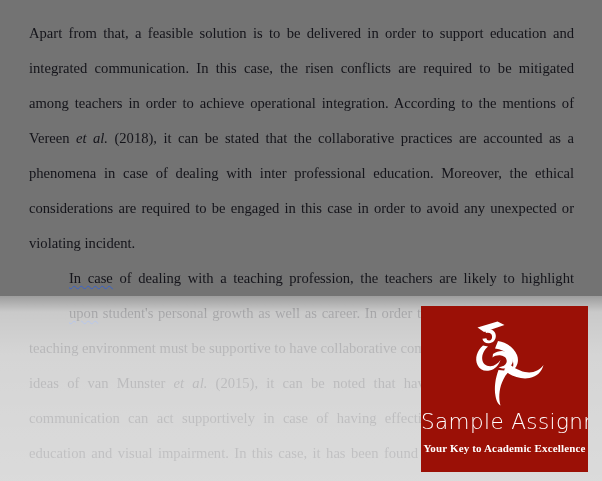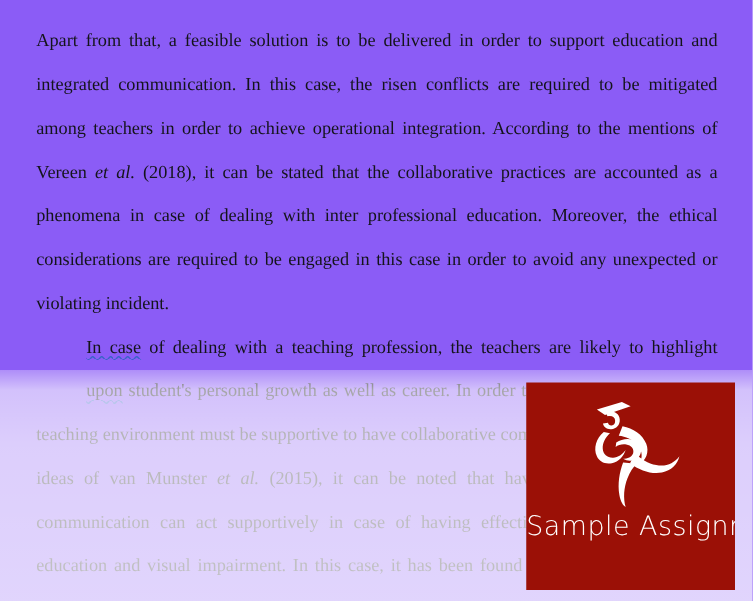--- a/index.html
+++ b/index.html
@@ -11,21 +11,21 @@
     height: 481px;
     background: #ffffff;
     font-family: "Liberation Serif", "DejaVu Serif", serif;
     overflow: hidden;
   }
 
   #page {
     position: relative;
     width: 602px;
     height: 481px;
-    background: #8b5cf6;
+    background: #737373;
     overflow: hidden;
   }
 
   
   #doc-body {
     position: absolute;
     left: 29px;
     top: 16px;
     width: 545px;
     font-size: 14.6px;
@@ -154,16 +154,17 @@
       <path d="M41.0 27.0 C49.5 28.5 57.0 33.5 60.0 41.0 C62.5 47.5 60.0 54.5 54.0 57.5 C57.5 52.5 57.0 46.5 53.0 42.0 C49.0 37.5 43.5 35.0 38.0 34.5 Z" fill="#ffffff"></path>
 
       <path d="M41.5 56.0 C38.5 64.0 37.0 73.0 38.5 82.0 C39.5 87.5 41.5 90.5 43.5 91.5 C41.5 84.5 42.0 76.0 45.0 68.5 C47.0 63.5 49.5 59.5 52.5 57.0 Z" fill="#ffffff"></path>
 
       <path d="M47.0 56.5 C55.0 62.5 64.0 65.5 72.5 64.0 C80.0 62.5 85.0 57.5 86.5 51.0 C82.0 57.0 75.5 59.5 68.0 58.0 C61.5 56.7 55.5 53.0 51.0 48.5 Z" fill="#ffffff"></path>
 
       <path d="M36.0 40.0 C41.0 36.5 48.0 36.0 52.5 39.5 C56.5 42.5 57.0 48.0 54.0 51.5 C51.0 55.0 45.5 55.5 41.5 53.0 C45.0 53.0 48.5 51.5 49.5 48.5 C50.5 45.0 48.0 42.0 44.0 41.5 C40.5 41.0 37.5 42.0 35.5 43.5 Z" fill="#ffffff"></path>
     </svg>
 
     <div id="logo-title">Sample Assignment</div>
+    <div id="logo-tagline">Your Key to Academic Excellence</div>
 
   </div>
 
 </div>
 
 </body></html>

